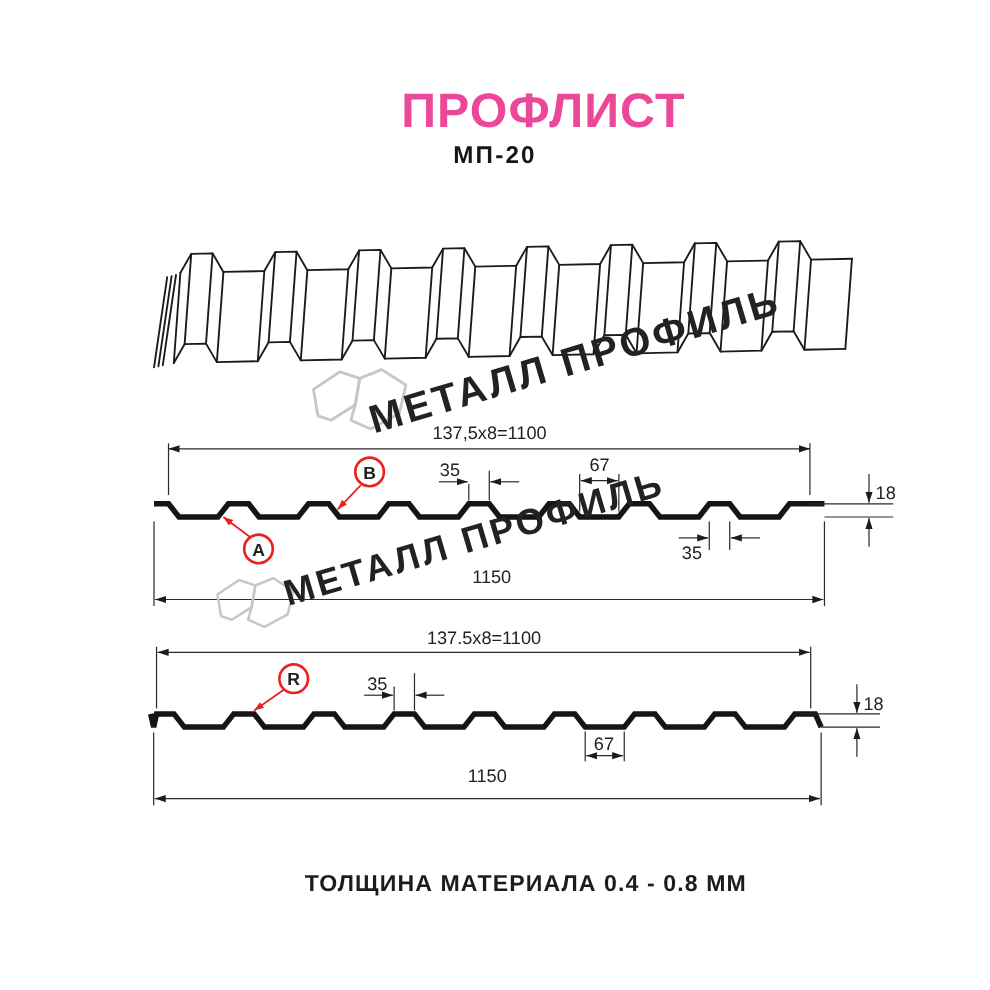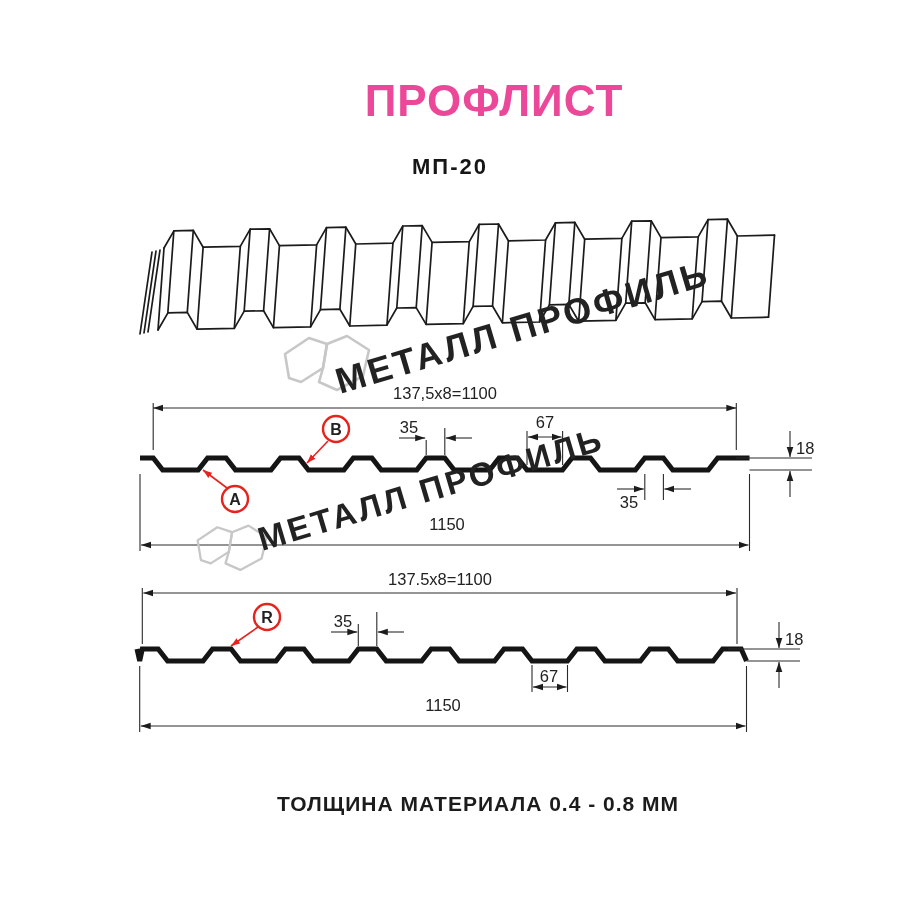--- a/index.html
+++ b/index.html
@@ -1,21 +1,21 @@
 <!DOCTYPE html>
 <html><head>
 <meta charset="utf-8">
 <style>
   html,body{margin:0;padding:0;background:#fff;}
   #stage{position:relative;width:900px;height:900px;background:#fff;overflow:hidden;
          font-family:"Liberation Sans",sans-serif;}
   .title{position:absolute;left:0;top:76px;width:900px;text-align:center;
          font-size:44px;font-weight:800;letter-spacing:1px;color:#ec4899;padding-left:44px;}
   .subtitle{position:absolute;left:0;top:128px;width:900px;text-align:center;
-         font-size:22px;font-weight:600;letter-spacing:2px;color:#161616;margin-top:26px;}
+         font-size:22px;font-weight:600;letter-spacing:2px;color:#161616;}
   .caption{position:absolute;left:0;top:792px;width:900px;text-align:center;
          font-size:21px;font-weight:600;letter-spacing:1px;color:#1c1c1c;margin-left:28px;}
   svg{position:absolute;left:0;top:0;}
   svg text{font-family:"Liberation Sans",sans-serif;fill:#222;}
   .dimtxt{font-size:16.5px;}
   .callout{font-size:16px;font-weight:700;}
   .wmtext{font-size:36px;font-weight:700;letter-spacing:3px;}
 </style>
 </head>
 <body>

